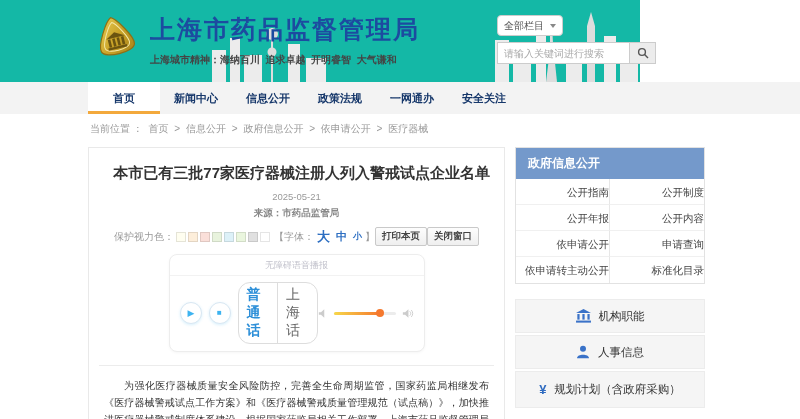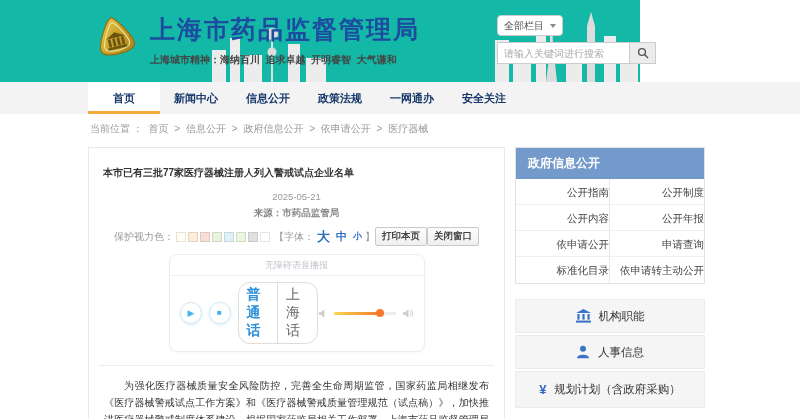--- a/index.html
+++ b/index.html
@@ -33,21 +33,21 @@
   .nav-item.active { background:#fff; box-shadow:inset 0 -3px 0 #f3a93c; }
 
   
   .breadcrumb { position:absolute; top:122px; left:90px; font-size:10px; color:#999; z-index:2; }
   .breadcrumb span { margin-right:3px; }
   .crumb { cursor:pointer; }
 
   
   .article-panel { position:absolute; left:88px; top:147px; width:417px; height:300px;
     background:#fff; border:1px solid #e9e9e9; z-index:2; }
-  .article-title { margin:15px 14px 0; text-align:left; font-size:10px; font-weight:bold; color:#333; line-height:20px; }
+  .article-title { margin:15px 14px 0; text-align:right; font-size:15px; font-weight:bold; color:#333; line-height:20px; }
   .article-date { margin-top:8px; text-align:center; font-size:9.5px; color:#999; }
   .article-source { margin-top:5px; text-align:center; font-size:9.5px; color:#888;font-weight:bold; }
 
   .toolbar { margin-top:7px; display:flex; align-items:center; justify-content:center; font-size:10px; color:#999; }
   .swatches { display:flex; align-items:center; margin:0 2px; }
   .swatch { width:10px; height:10px; border:1px solid rgba(0,0,0,0.10); margin-right:2px; cursor:pointer; }
   .font-l { font-size:13px; color:#2e6fc2; font-weight:bold; margin:0 3px; cursor:pointer; }
   .font-m { font-size:11px; color:#2e6fc2; font-weight:bold; margin:0 3px; cursor:pointer; }
   .font-s { font-size:9px;  color:#2e6fc2; font-weight:bold; margin:0 3px; cursor:pointer; }
   .tool-btn { border:1px solid #c9c9c9; background:linear-gradient(#fdfdfd,#efefef); border-radius:2px;
@@ -246,26 +246,26 @@
 
     <p class="article-body">为强化医疗器械质量安全风险防控，完善全生命周期监管，国家药监局相继发布《医疗器械警戒试点工作方案》和《医疗器械警戒质量管理规范（试点稿）》，加快推进医疗器械警戒制度体系建设。根据国家药监局相关工作部署，上海市药品监督管理局近两年来先后将三批77家医疗器械注册人纳入警戒试点企业名单（详见附件），积极稳妥推动本市医疗器械注册人参与警戒试点工作。其中，本市医疗器械创新产品注册人均纳入警戒试点，后续新增的创新医疗器械注册人将不再另行发布。</p>
   </div>
 
   <div class="sidebar">
     <div class="info-panel">
       <div class="info-panel-header">政府信息公开</div>
       <div class="info-links">
         <div class="info-link">公开指南</div>
         <div class="info-link">公开制度</div>
+        <div class="info-link">公开年报</div>
         <div class="info-link">公开内容</div>
-        <div class="info-link">公开年报</div>
         <div class="info-link">依申请公开</div>
         <div class="info-link">申请查询</div>
+        <div class="info-link">依申请转主动公开</div>
         <div class="info-link">标准化目录</div>
-        <div class="info-link">依申请转主动公开</div>
       </div>
     </div>
 
     <div class="side-btn first">
       <svg width="15" height="14" viewBox="0 0 16 15" fill="#3a72c8">
         <polygon points="8,0 16,4.2 0,4.2"></polygon>
         <rect x="1.4" y="5.4" width="2.4" height="6"></rect>
         <rect x="6.8" y="5.4" width="2.4" height="6"></rect>
         <rect x="12.2" y="5.4" width="2.4" height="6"></rect>
         <rect x="0" y="12.4" width="16" height="2.2"></rect>

